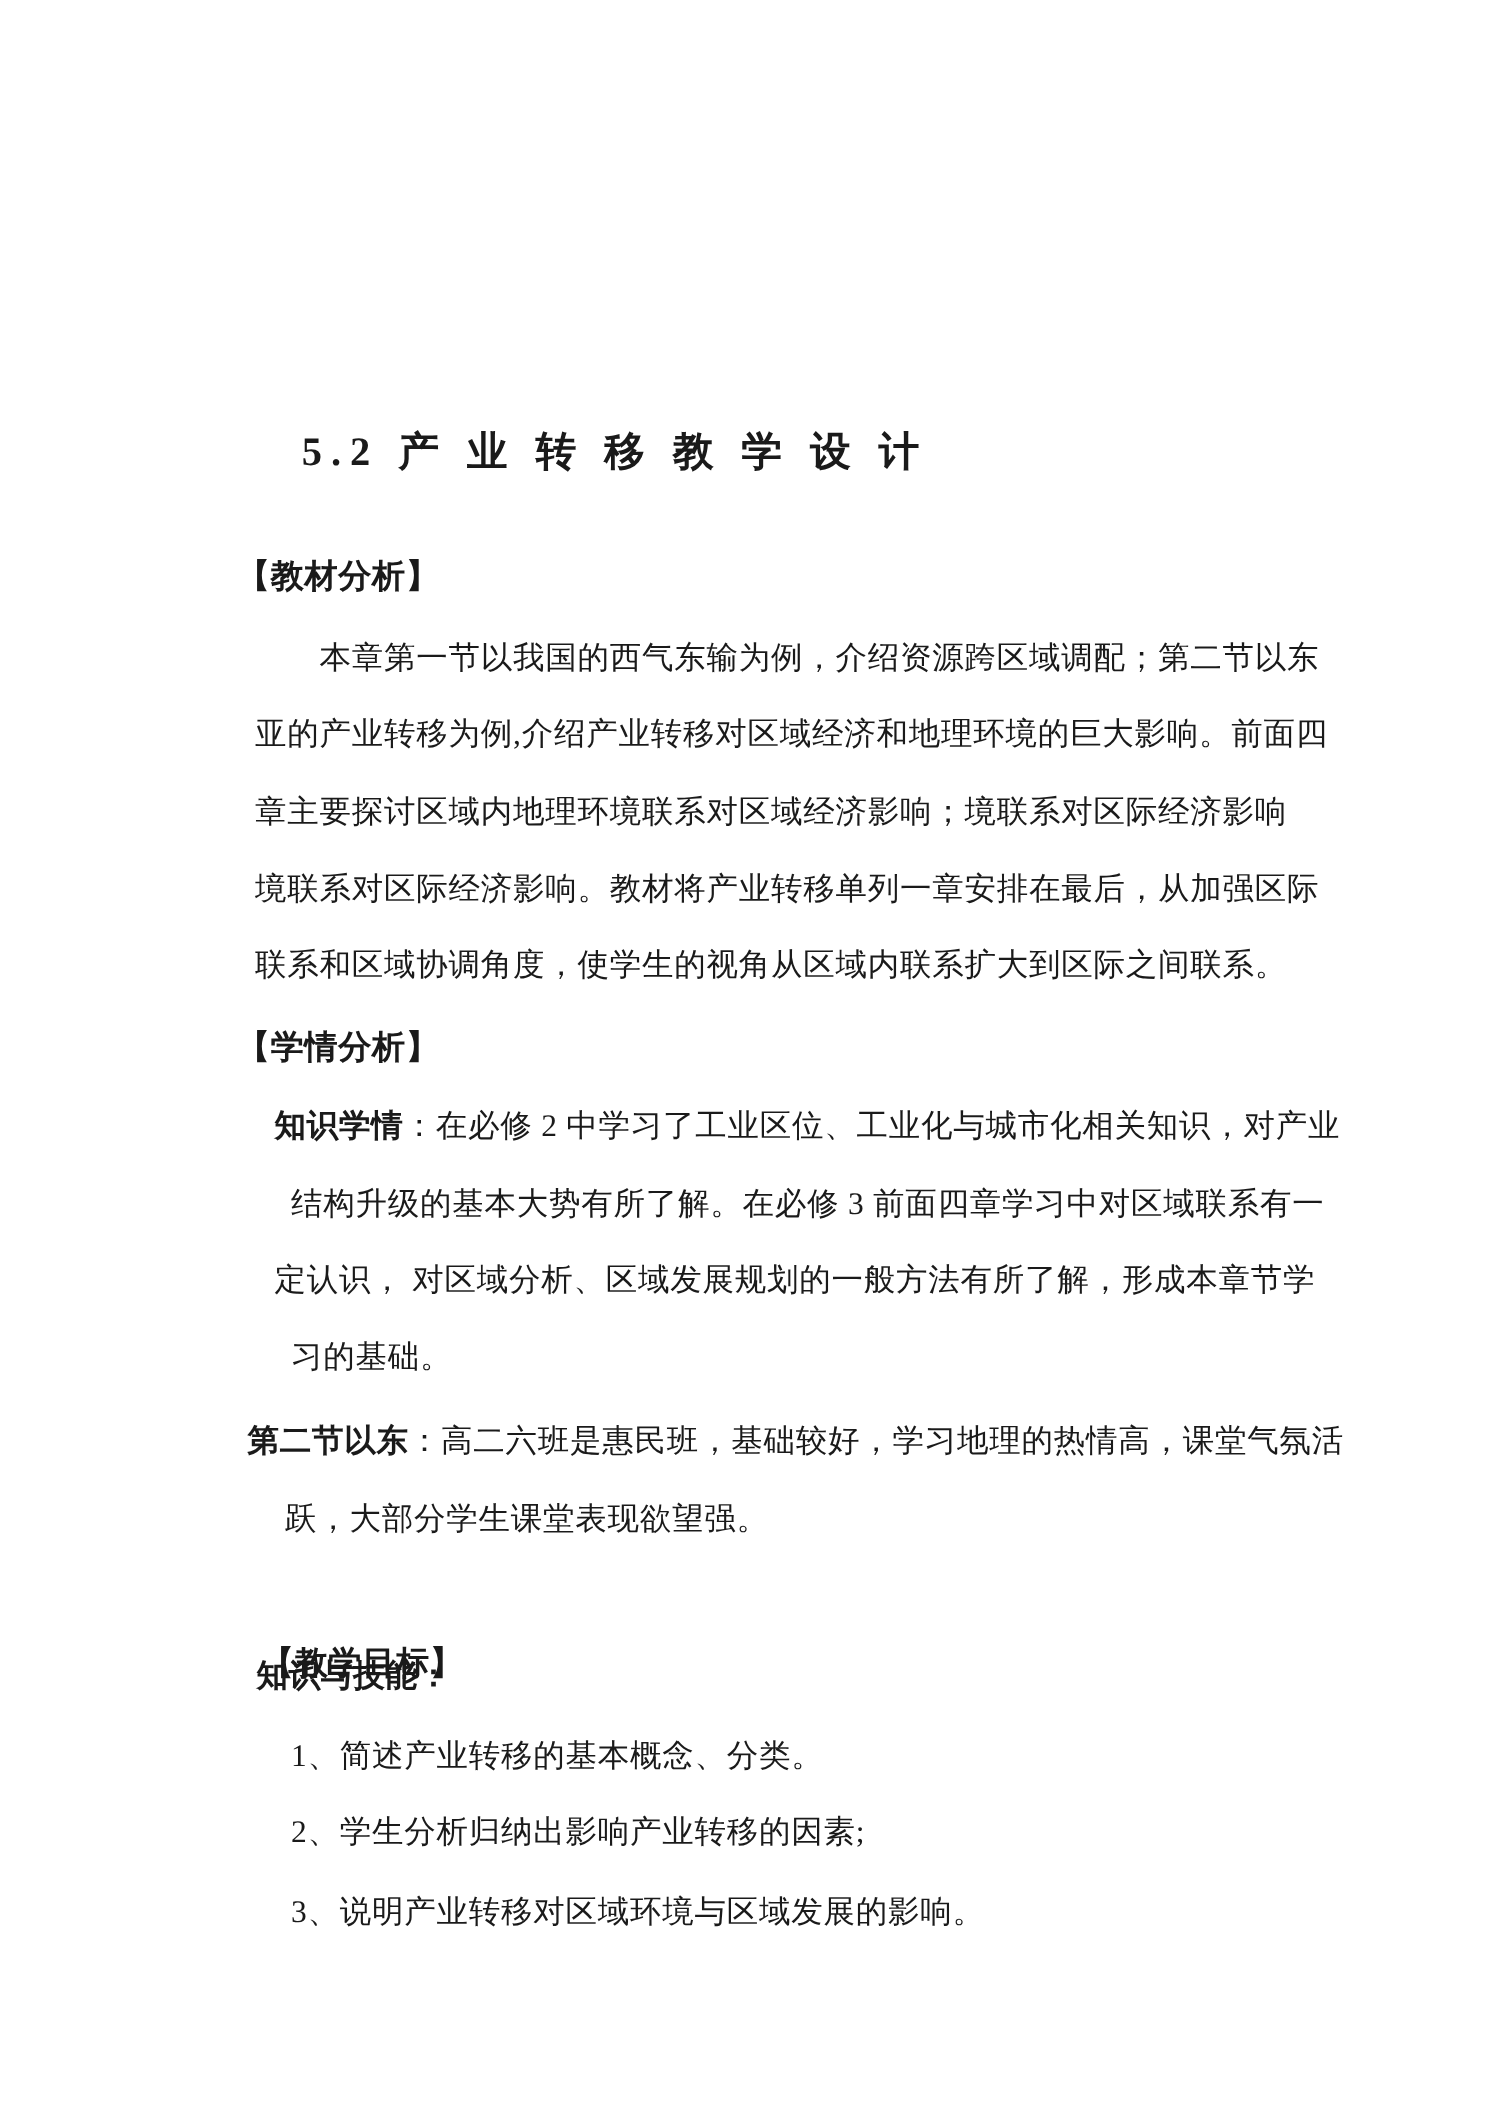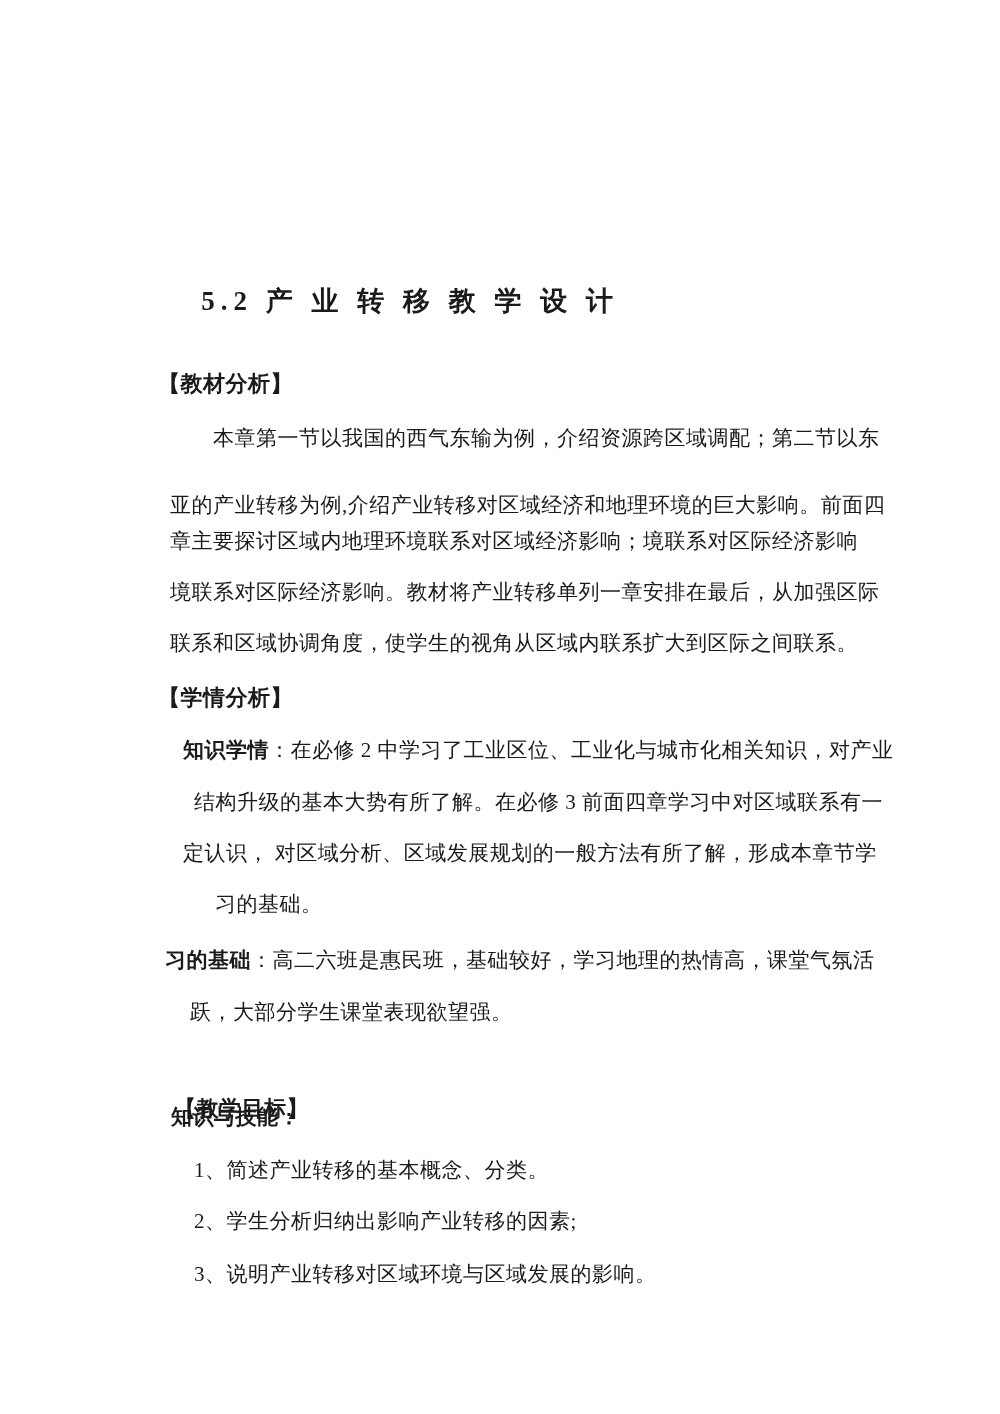--- a/index.html
+++ b/index.html
@@ -48,33 +48,33 @@
 </head>
 <body>
 
 <div class="page">
 
   <div class="doc-title" style="top:283px;">5.2 产 业 转 移 教 学 设 计</div>
 
   <div class="line heading" style="left:158px; top:370px;">【教材分析】</div>
 
   <div class="line" style="left:213px; top:425px;">本章第一节以我国的西气东输为例，介绍资源跨区域调配；第二节以东</div>
-  <div class="line" style="left:170px; top:476px;margin-top:16px;">亚的产业转移为例,介绍产业转移对区域经济和地理环境的巨大影响。前面四</div>
+  <div class="line" style="left:170px; top:476px;">亚的产业转移为例,介绍产业转移对区域经济和地理环境的巨大影响。前面四</div>
   <div class="line" style="left:170px; top:528px;">章主要探讨区域内地理环境联系对区域经济影响；境联系对区际经济影响</div>
   <div class="line" style="left:170px; top:579px;">境联系对区际经济影响。教材将产业转移单列一章安排在最后，从加强区际</div>
   <div class="line" style="left:170px; top:630px;">联系和区域协调角度，使学生的视角从区域内联系扩大到区际之间联系。</div>
 
   <div class="line heading" style="left:158px; top:684px;">【学情分析】</div>
 
   <div class="line" style="left:183px; top:737px;"><span class="inline-label">知识学情</span><span>：在必修 2 中学习了工业区位、工业化与城市化相关知识，对产业</span></div>
   <div class="line" style="left:194px; top:789px;">结构升级的基本大势有所了解。在必修 3 前面四章学习中对区域联系有一</div>
   <div class="line" style="left:183px; top:840px;">定认识， 对区域分析、区域发展规划的一般方法有所了解，形成本章节学</div>
-  <div class="line" style="left:194px; top:891px;margin-left:21px;">习的基础。</div>
+  <div class="line" style="left:194px; top:891px;">习的基础。</div>
 
-  <div class="line" style="left:165px; top:947px;"><span class="inline-label">习的基础</span><span>：高二六班是惠民班，基础较好，学习地理的热情高，课堂气氛活</span></div>
+  <div class="line" style="left:165px; top:947px;"><span class="inline-label">第二节以东</span><span>：高二六班是惠民班，基础较好，学习地理的热情高，课堂气氛活</span></div>
   <div class="line" style="left:190px; top:999px;">跃，大部分学生课堂表现欲望强。</div>
 
   <div class="line heading" style="left:174px; top:1047px;margin-top:48px;">【教学目标】</div>
 
   <div class="line sub-heading" style="left:171px; top:1104px;">知识与技能：</div>
 
   <div class="line" style="left:194px; top:1157px;">1、简述产业转移的基本概念、分类。</div>
   <div class="line" style="left:194px; top:1208px;">2、学生分析归纳出影响产业转移的因素;</div>
   <div class="line" style="left:194px; top:1261px;">3、说明产业转移对区域环境与区域发展的影响。</div>
 

